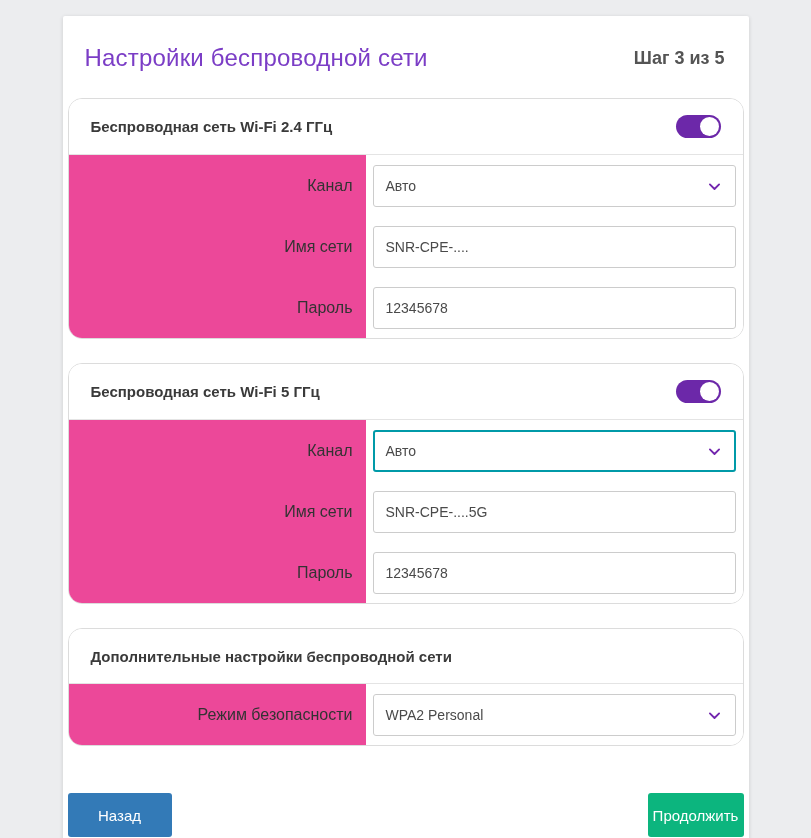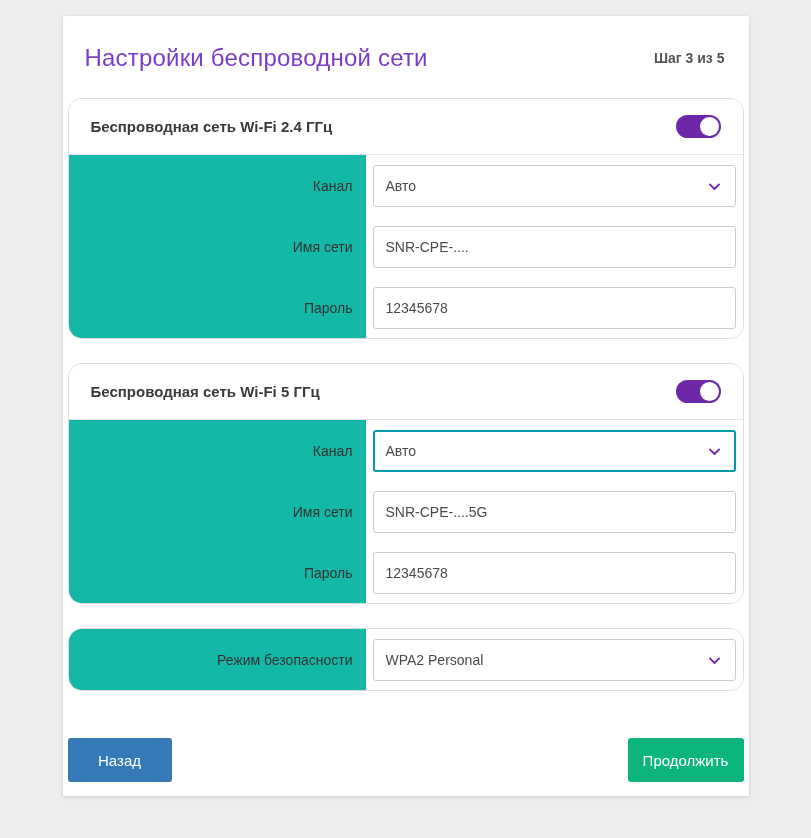--- a/index.html
+++ b/index.html
@@ -18,21 +18,21 @@
     padding: 0 0 14px;
   }
   .card-header {
     display: flex;
     justify-content: space-between;
     align-items: center;
     padding: 28px 24px 26px 22px;
     gap: 39px;
   }
   .page-title { color: #7b3dc6; font-size: 24px; font-weight: 400; letter-spacing: .2px; }
-  .step { color: #545454; font-size: 14px; font-weight: 700; }
+  .step { color: #545454; font-size: 18px; font-weight: 700; }
   .sections { padding: 0 5px; }
   .section {
     border: 1px solid #dcdcdc;
     border-radius: 14px;
     margin-bottom: 24px;
     background: #fff;
     overflow: hidden;
   }
   .section-header {
     display: flex;
@@ -54,26 +54,26 @@
   }
   .toggle .knob {
     position: absolute; top: 2px; right: 2px;
     width: 19px; height: 19px;
     border-radius: 50%;
     background: #fff;
   }
   .row { display: flex; }
   .label-cell {
     flex: 0 0 297px;
-    background: #14b8a6;
+    background: #ec4899;
     display: flex;
     align-items: center;
     justify-content: flex-end;
     padding-right: 13px;
-    font-size: 14px;
+    font-size: 16px;
     color: #333;
   }
   .input-cell { flex: 1; background: #fff; padding: 10px 7px 9px; }
   .control {
     width: 100%;
     height: 42px;
     border: 1px solid #cccccc;
     border-radius: 3px;
     padding: 0 12px;
     font-size: 14px;
@@ -98,21 +98,21 @@
   .btn {
     border: none;
     border-radius: 3px;
     color: #fff;
     font-size: 15px;
     height: 44px;
     cursor: pointer;
     font-family: "Liberation Sans", sans-serif;
   }
   .btn-back { background: #337ab7; width: 104px; }
-  .btn-continue { background: #0cb57e; width: 116px; }
+  .btn-continue { background: #0cb57e; width: 96px; }
 </style>
 </head>
 <body>
 
 <div class="card">
   <div class="card-header">
     <h1 class="page-title">Настройки беспроводной сети</h1>
     <div class="step">Шаг 3 из 5</div>
   </div>
 
@@ -175,20 +175,24 @@
   </div>
 
   <div class="row">
     <div class="label-cell">Пароль</div>
     <div class="input-cell"><input class="control" type="text" value="12345678" style=""></div>
   </div>
 </div>
   </div>
 
   <div class="section">
+    <div class="section-header">
+      <div class="section-title">Дополнительные настройки беспроводной сети</div>
+
+    </div>
     <div class="rows">
   <div class="row">
     <div class="label-cell">Режим безопасности</div>
     <div class="input-cell">
               <div class="control select">
                 <span>WPA2 Personal</span>
                 <svg class="chevron" viewBox="0 0 24 24">
                   <path d="M5.5 9l6.5 6.5L18.5 9" fill="none" stroke="#7327ae" stroke-width="2.6" stroke-linecap="round" stroke-linejoin="round"></path>
                 </svg>
               </div>

